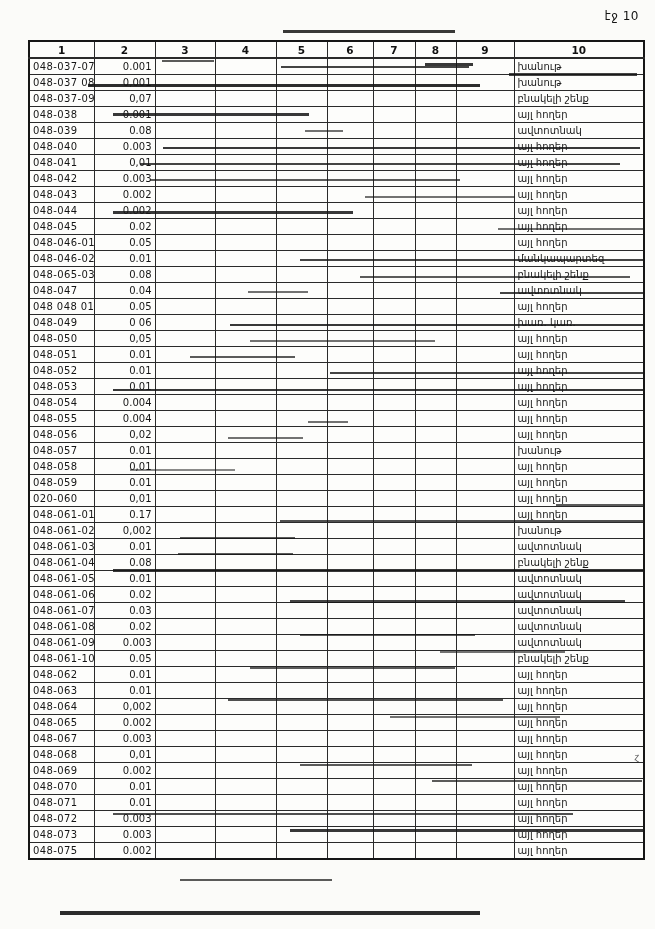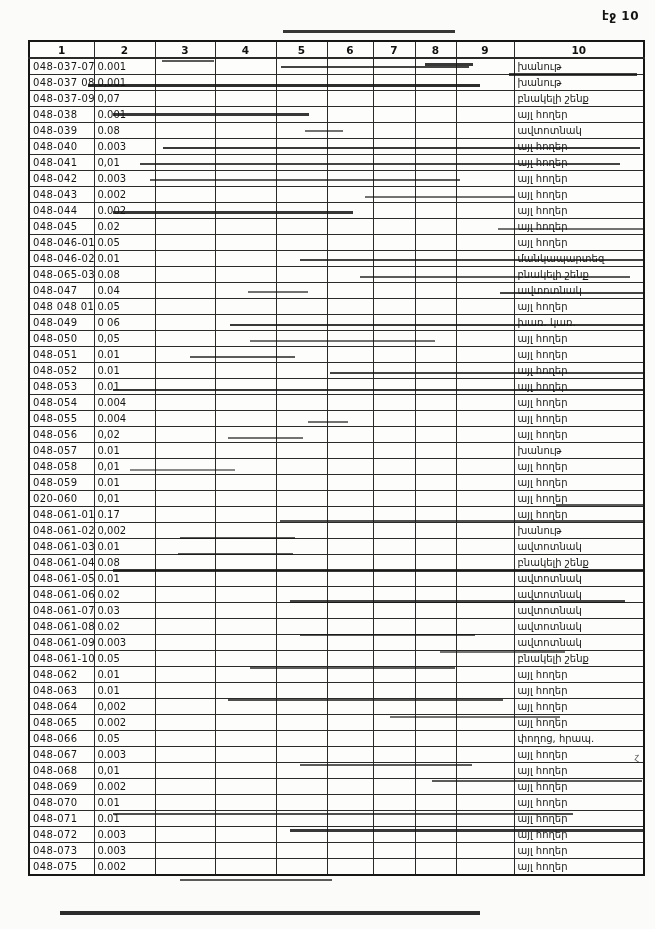--- a/index.html
+++ b/index.html
@@ -4,41 +4,41 @@
 <style>
   html,body{margin:0;padding:0;}
   body{
     width:655px;height:929px;position:relative;overflow:hidden;
     background:#fbfbf9;
     font-family:"DejaVu Sans",sans-serif;
     color:#1b1b1b;
   }
   .page-label{
     position:absolute;top:9px;right:16px;
-    font-size:12px;font-weight:bold;letter-spacing:.5px;color:#141414;
+    font-size:12px;font-weight:normal;letter-spacing:.5px;color:#141414;
   }
   table.scan-table{
     position:absolute;left:28px;top:40px;width:615px;
     border-collapse:collapse;table-layout:fixed;
     background:#fdfdfb;
   }
   .scan-table th,.scan-table td{
     border:1px solid #2a2a2a;
     height:15px;padding:0 3px;
     font-size:10px;line-height:14px;
     white-space:nowrap;overflow:hidden;
     font-family:"DejaVu Sans",sans-serif;
   }
   .scan-table{border:2px solid #161616;}
   .scan-table thead th{
     text-align:center;font-weight:bold;font-size:10.5px;color:#111;
     border-bottom-width:2px;
   }
   td.c-code{text-align:left;letter-spacing:.4px;color:#151515;margin-left:10px;}
-  td.c-val{text-align:left;color:#151515;}
+  td.c-val{text-align:right;color:#151515;}
   td.c-use{text-align:left;color:#1a1a1a;}
   td.c-empty{background:transparent;}
   
   .streak{position:absolute;background:#151515;pointer-events:none;}
   .margin-note{
     position:absolute;left:634px;top:752px;
     font-size:9px;color:#555;font-style:italic;transform:rotate(-8deg);
   }
 </style>
 </head>
@@ -570,32 +570,20 @@
         <td class="c-code">048-065</td>
         <td class="c-val">0.002</td>
         <td class="c-empty"></td>
         <td class="c-empty"></td>
         <td class="c-empty"></td>
         <td class="c-empty"></td>
         <td class="c-empty"></td>
         <td class="c-empty"></td>
         <td class="c-empty"></td>
         <td class="c-use">այլ հողեր</td>
-      </tr>
-      <tr>
-        <td class="c-code">048-066</td>
-        <td class="c-val">0.05</td>
-        <td class="c-empty"></td>
-        <td class="c-empty"></td>
-        <td class="c-empty"></td>
-        <td class="c-empty"></td>
-        <td class="c-empty"></td>
-        <td class="c-empty"></td>
-        <td class="c-empty"></td>
-        <td class="c-use">փողոց, հրապ.</td>
       </tr>
       <tr>
         <td class="c-code">048-067</td>
         <td class="c-val">0.003</td>
         <td class="c-empty"></td>
         <td class="c-empty"></td>
         <td class="c-empty"></td>
         <td class="c-empty"></td>
         <td class="c-empty"></td>
         <td class="c-empty"></td>

